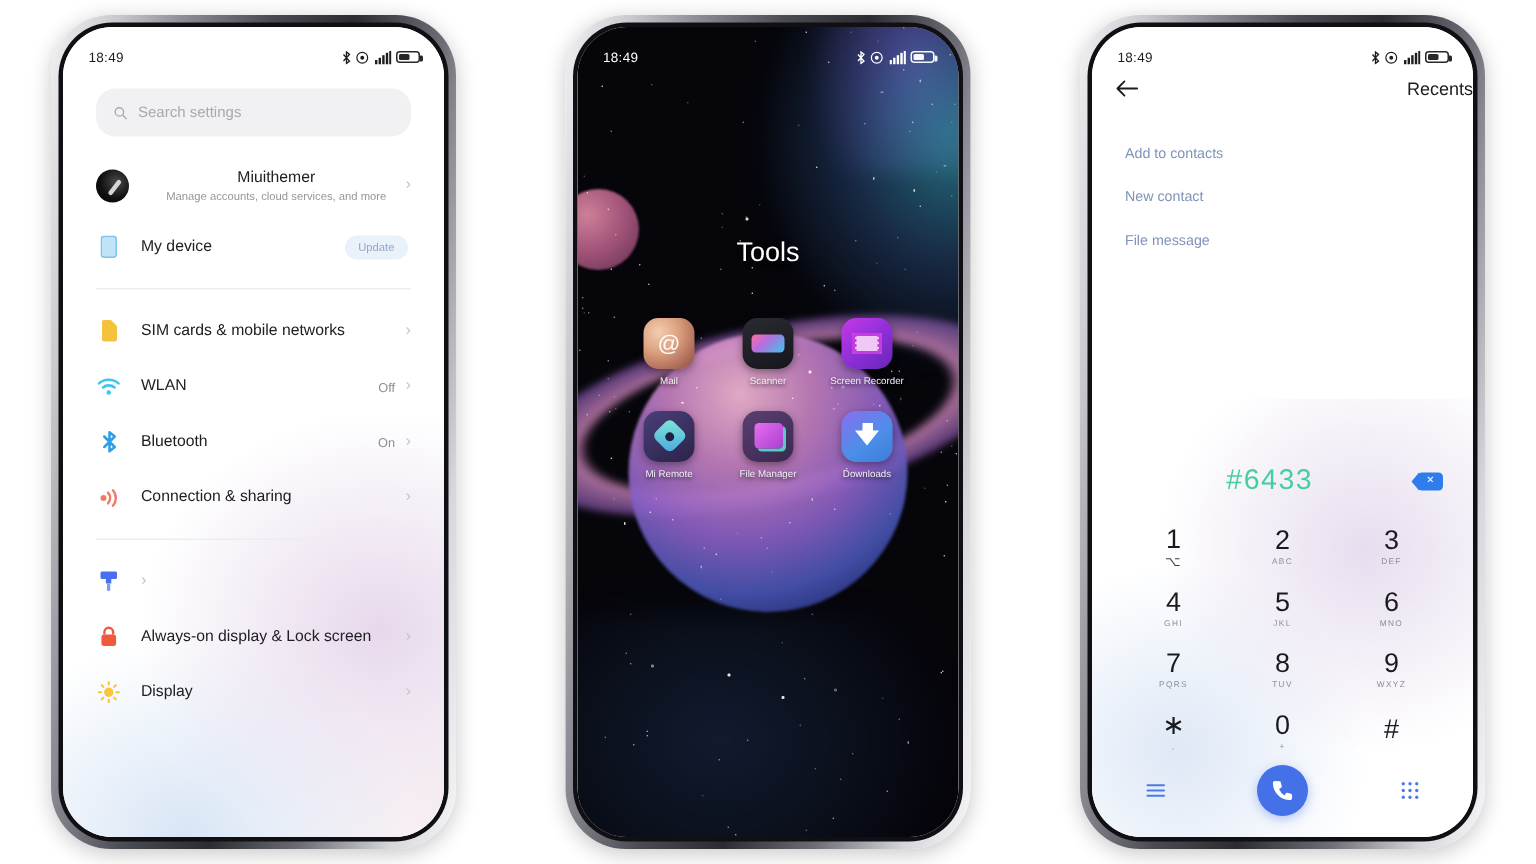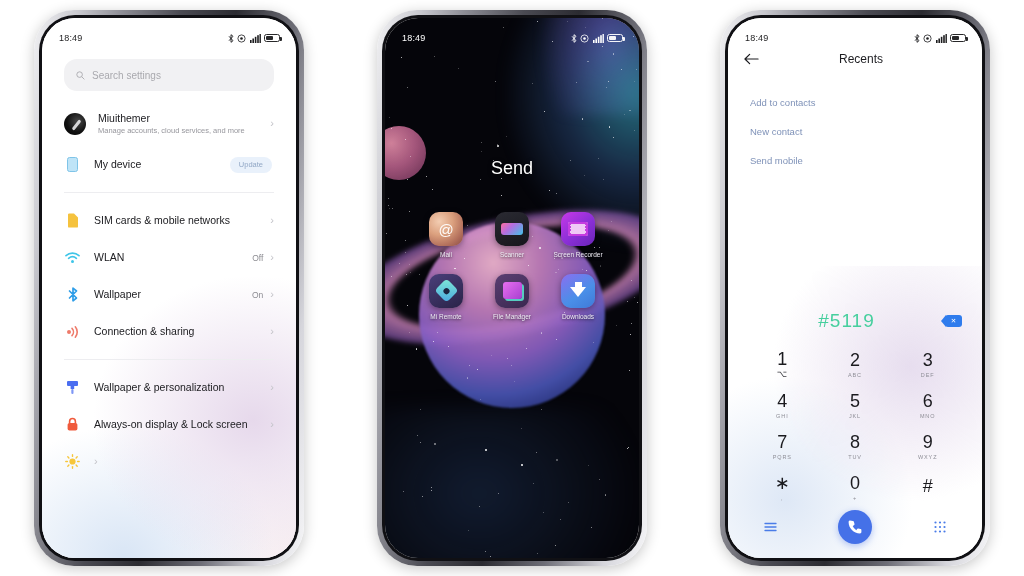--- a/index.html
+++ b/index.html
@@ -110,21 +110,21 @@
   .avatar{
     width:22px; height:22px; border-radius:50%;
     background:radial-gradient(circle at 62% 38%, #4a4a4a 0%, #111 55%, #000 100%);
     margin-right:12px; flex:0 0 22px; position:relative; overflow:hidden;
   }
   .avatar::after{
     content:""; position:absolute; left:50%; top:28%;
     width:3px; height:12px; background:#e8e8ea;
     transform:rotate(38deg); border-radius:2px; opacity:.9;
   }
-  .acct-txt{ flex:1; }
+  .acct-txt{ flex:1;text-align:center; }
   .acct-name{ font-size:10.5px; color:#202024; }
   .acct-sub{ font-size:7.5px; color:#96969c; margin-top:2px; }
   .badge{
     font-size:7.5px; color:#92a8c6;
     background:#e9f1fb; border-radius:9px;
     padding:3.5px 9px; margin-right:2px;
   }
 
   
   .s2{ position:absolute; inset:0; background:#05050a; overflow:hidden; }
@@ -241,21 +241,21 @@
       radial-gradient(58% 56% at 60% 30%, rgba(224,212,234,.78) 0%, rgba(224,212,234,0) 72%),
       radial-gradient(52% 50% at 22% 70%, rgba(208,222,242,.70) 0%, rgba(208,222,242,0) 74%);
     pointer-events:none;
   }
   .s3-inner{ position:absolute; inset:0; padding-top:24px; display:flex; flex-direction:column; }
   .dial-head{
     position:relative; z-index:3;
     height:34px; display:flex; align-items:center; padding:0 16px;
   }
   .dial-head .ttl{
-    position:absolute; left:12px; right:0; text-align:center;
+    position:absolute; left:12px; right:0; text-align:right;
     font-size:12px; color:#1c1c20;
   }
   .dial-links{ position:relative; z-index:3; padding:12px 22px 0 22px; }
   .dlink{ font-size:9.5px; color:#7f92b8; padding:9px 0; }
   .spacer{ flex:1; }
 
   .num-row{
     position:relative; z-index:3;
     display:flex; align-items:center;
     padding:0 20px; height:38px;
@@ -389,21 +389,21 @@
               <span class="val">Off</span>
               <span class="chev">›</span>
             </div>
 
             <div class="row">
               <span class="ic">
                 <svg width="10" height="15" viewBox="0 0 10 15">
                     <path d="M1.5 4L8.5 11 5 13.8V1.2L8.5 4 1.5 11" fill="none" stroke="#2f9ee8" stroke-width="1.7" stroke-linejoin="round" stroke-linecap="round"></path>
                   </svg>
               </span>
-              <span class="lbl">Wallpaper</span>
+              <span class="lbl">Bluetooth</span>
               <span class="val">On</span>
               <span class="chev">›</span>
             </div>
 
             <div class="row">
               <span class="ic">
                 <svg width="14" height="14" viewBox="0 0 14 14">
                     <circle cx="3" cy="7" r="2" fill="#ee7a6a"></circle>
                     <path d="M6 3.4a5.2 5.2 0 010 7.2" stroke="#ee7a6a" stroke-width="1.6" fill="none" stroke-linecap="round"></path>
                     <path d="M9.3 1.8a8 8 0 010 10.4" stroke="#ee7a6a" stroke-width="1.6" fill="none" stroke-linecap="round"></path>
@@ -419,21 +419,20 @@
             <div class="s-gap"></div>
 
             <div class="row">
               <span class="ic">
                 <svg width="13" height="15" viewBox="0 0 13 15">
                     <rect x="1" y="1" width="11" height="5" rx="1" fill="#4a6ef0"></rect>
                     <rect x="4.6" y="6" width="3.6" height="3" fill="#4a6ef0"></rect>
                     <rect x="5.3" y="9" width="2.2" height="5" rx="1" fill="#7f97f5"></rect>
                   </svg>
               </span>
-              <span class="lbl">Wallpaper &amp; personalization</span>
               <span class="chev">›</span>
             </div>
 
             <div class="row">
               <span class="ic">
                 <svg width="13" height="15" viewBox="0 0 13 15">
                     <path d="M3.6 6V4.4a2.9 2.9 0 015.8 0V6" stroke="#f05a3c" stroke-width="1.6" fill="none"></path>
                     <rect x="1.6" y="6" width="9.8" height="7.6" rx="1.8" fill="#f05a3c"></rect>
                   </svg>
               </span>
@@ -450,20 +449,21 @@
                       <line x1="7.5" y1="12.6" x2="7.5" y2="14.2"></line>
                       <line x1="0.8" y1="7.5" x2="2.4" y2="7.5"></line>
                       <line x1="12.6" y1="7.5" x2="14.2" y2="7.5"></line>
                       <line x1="2.8" y1="2.8" x2="3.9" y2="3.9"></line>
                       <line x1="11.1" y1="11.1" x2="12.2" y2="12.2"></line>
                       <line x1="12.2" y1="2.8" x2="11.1" y2="3.9"></line>
                       <line x1="3.9" y1="11.1" x2="2.8" y2="12.2"></line>
                     </g>
                   </svg>
               </span>
+              <span class="lbl">Display</span>
               <span class="chev">›</span>
             </div>
           </div>
         </div>
 
       </div>
     </div>
   </div>
 
   <div class="phone p2">
@@ -646,21 +646,21 @@
                   <rect x="0" y="6" width="1.6" height="3" fill="#fff"></rect>
                   <rect x="2.4" y="4.5" width="1.6" height="4.5" fill="#fff"></rect>
                   <rect x="4.8" y="2.8" width="1.6" height="6.2" fill="#fff"></rect>
                   <rect x="7.2" y="1.2" width="1.6" height="7.8" fill="#fff"></rect>
                   <rect x="9.5" y="0" width="1.4" height="9" fill="#fff"></rect>
                 </svg>
               <span class="bat"></span>
             </span>
           </div>
 
-          <div class="folder-title">Send</div>
+          <div class="folder-title">Tools</div>
 
           <div class="apps">
             <div class="app">
               <span class="ico ic-mail">
                   <span class="at">@</span>
                 </span>
               <span class="nm">Mail</span>
             </div>
             <div class="app">
               <span class="ico ic-scan">
@@ -732,27 +732,27 @@
             <div class="dial-head">
               <svg width="15" height="12" viewBox="0 0 16 12" style="position:relative;z-index:4">
                   <path d="M6 1L1 6l5 5M1 6h14" stroke="#1c1c20" stroke-width="1.3" fill="none" stroke-linecap="round" stroke-linejoin="round"></path>
                 </svg>
               <span class="ttl">Recents</span>
             </div>
 
             <div class="dial-links">
               <div class="dlink">Add to contacts</div>
               <div class="dlink">New contact</div>
-              <div class="dlink">Send mobile</div>
+              <div class="dlink">File message</div>
             </div>
 
             <div class="spacer"></div>
 
             <div class="num-row">
-              <span class="num-disp">#5119</span>
+              <span class="num-disp">#6433</span>
               <span class="bksp">
                   <span class="x">✕</span>
                 </span>
             </div>
 
             <div class="pad">
               <div class="key">
                   <span class="d">1</span>
                   <span class="sub big">⌥</span>
                 </div>

